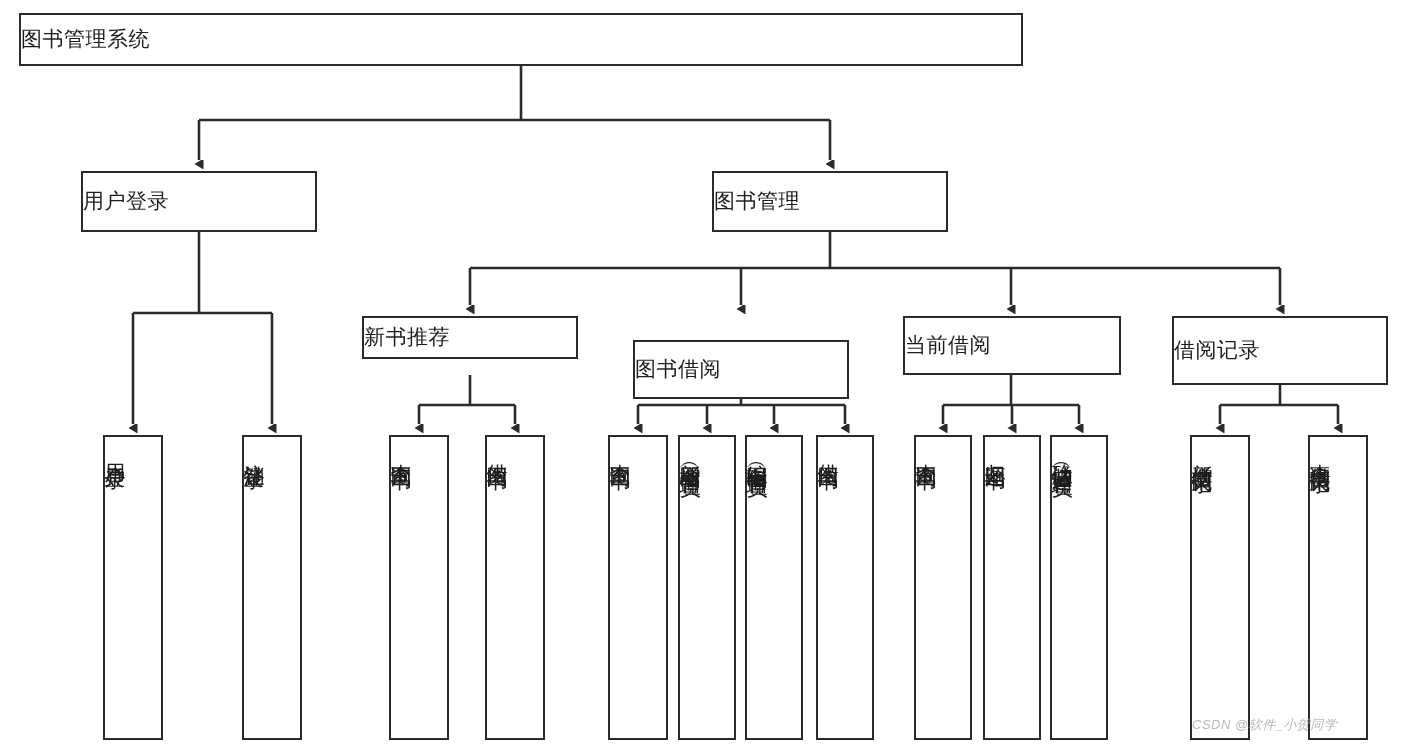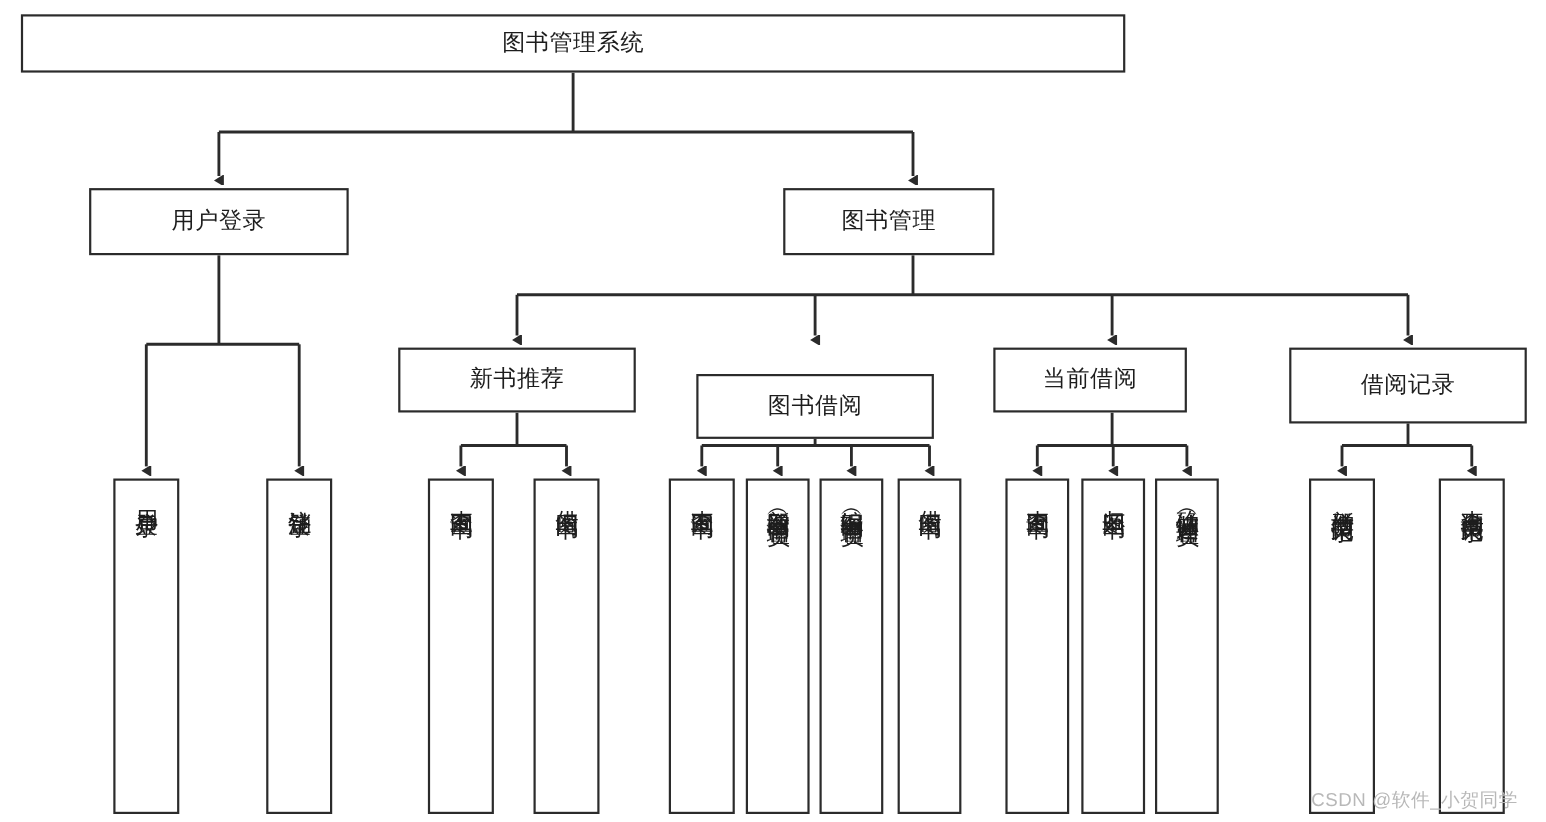--- a/index.html
+++ b/index.html
@@ -27,21 +27,20 @@
     height: 747px;
     pointer-events: none;
   }
   .node {
     position: absolute;
     box-sizing: border-box;
     background: #ffffff;
     border: 2px solid #2b2b2b;
     display: flex;
     align-items: center;
-    justify-content: center;
     z-index: 2;
   }
   .node .label {
     font-size: 21px;
     line-height: 1.18;
     color: #1d1d1d;
     letter-spacing: 0.5px;
     white-space: nowrap;
     text-align: center;
   }
@@ -53,25 +52,26 @@
     writing-mode: vertical-rl;
     text-orientation: upright;
     white-space: normal;
     letter-spacing: 2px;
     font-size: 21px;
     line-height: 1.0;
     max-height: 280px;
   }
   .watermark {
     position: absolute;
-    font-size: 17px;
+    font-size: 13px;
     color: #b8b8b8;
     white-space: nowrap;
     z-index: 5;
     letter-spacing: 0.5px;
+    font-style: italic;
   }
 </style>
 </head>
 <body>
 
 <div id="canvas">
 
   <svg id="edges" viewBox="0 0 1405 747" xmlns="http://www.w3.org/2000/svg">
     <defs>
       <marker id="arrow" markerWidth="9" markerHeight="11" refX="0.5" refY="5.5" orient="auto" markerUnits="userSpaceOnUse">
@@ -123,31 +123,31 @@
     </g>
   </svg>
 
   <div class="node root" style="left:19px; top:13px; width:1004px; height:53px;">
     <span class="label">图书管理系统</span>
   </div>
 
   <div class="node level2" style="left:81px; top:171px; width:236px; height:61px;">
     <span class="label">用户登录</span>
   </div>
-  <div class="node level2" style="left:712px; top:171px; width:192px; height:61px;">
+  <div class="node level2" style="left:712px; top:171px; width:236px; height:61px;">
     <span class="label">图书管理</span>
   </div>
 
-  <div class="node level3" style="left:362px; top:316px; width:216px; height:59px;">
+  <div class="node level3" style="left:362px; top:316px; width:216px; height:43px;">
     <span class="label">新书推荐</span>
   </div>
   <div class="node level3" style="left:633px; top:316px; width:216px; height:59px;margin-top:24px;">
     <span class="label">图书借阅</span>
   </div>
-  <div class="node level3" style="left:903px; top:316px; width:176px; height:59px;">
+  <div class="node level3" style="left:903px; top:316px; width:218px; height:59px;">
     <span class="label">当前借阅</span>
   </div>
   <div class="node level3" style="left:1172px; top:316px; width:216px; height:69px;">
     <span class="label">借阅记录</span>
   </div>
 
   <div class="node leaf" style="left:103px; top:435px; width:60px; height:305px;">
     <span class="label">用户登录</span>
   </div>
   <div class="node leaf" style="left:242px; top:435px; width:60px; height:305px;">

